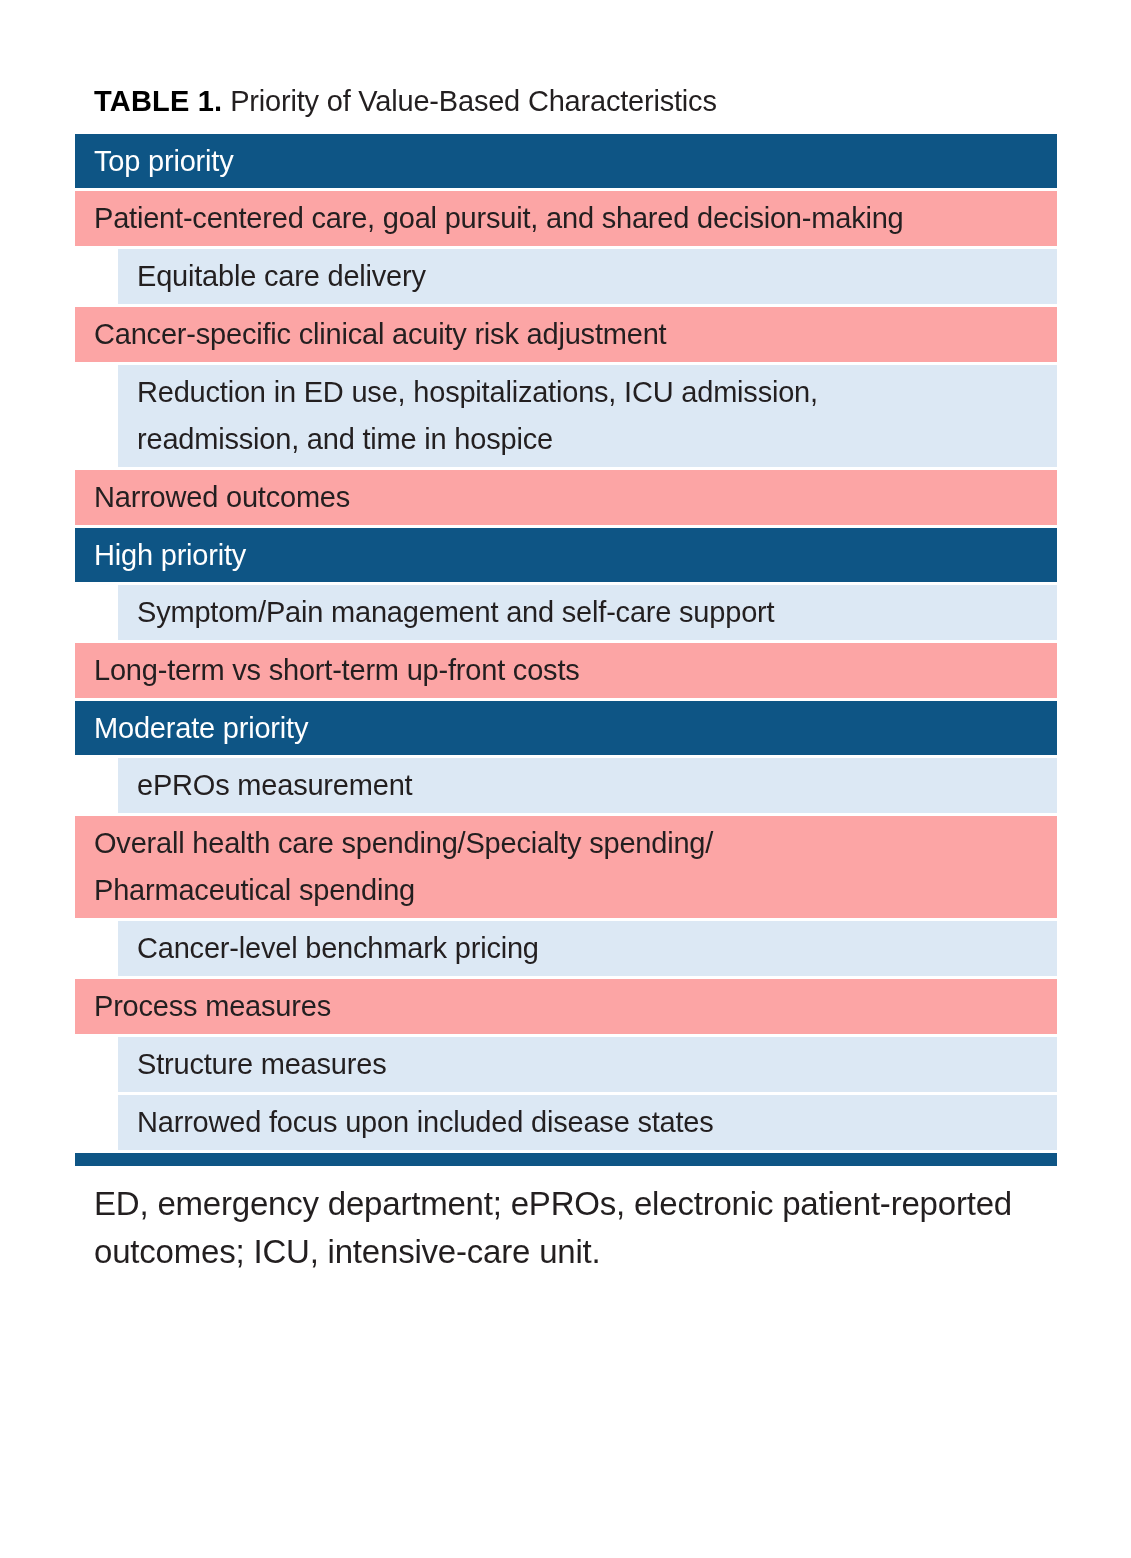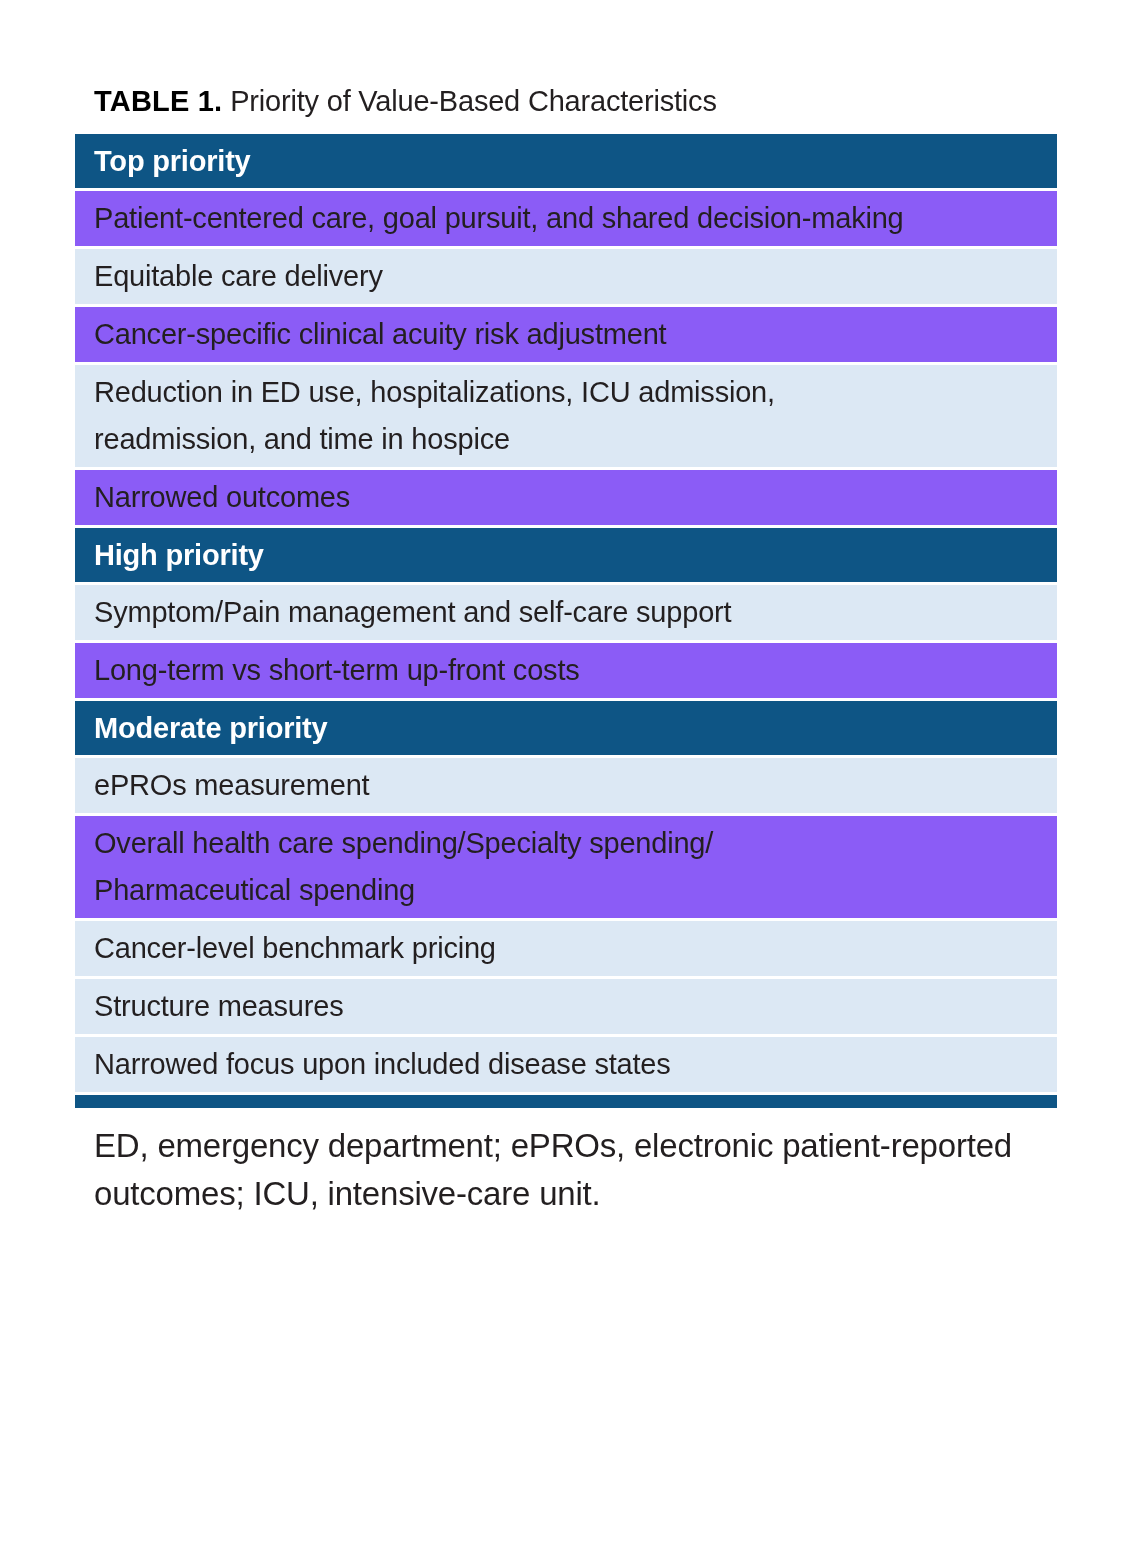--- a/index.html
+++ b/index.html
@@ -20,43 +20,43 @@
     letter-spacing: -0.2px;
   }
   .title-label { font-weight: bold; color: #000000; letter-spacing: 0.2px; }
   .title-text  { font-weight: normal; color: #231f20; }
 
   .ptable { width: 982px; }
 
   .section-header {
     background: var(--header-bg, #0e5585);
     color: var(--header-fg, #ffffff);
-    font-weight: bold;
+    font-weight: normal;
     font-size: 29px;
     min-height: 54px;
     display: flex;
     align-items: center;
     padding: 0 19px;
     margin-bottom: 3px;
     letter-spacing: -0.2px;
   }
 
   .trow {
     font-size: 29px;
     line-height: 47px;
     min-height: 46px;
     display: flex;
     align-items: center;
     padding: 4px 19px;
     margin-bottom: 3px;
     white-space: pre-line;
     letter-spacing: -0.2px;
   }
-  .trow.shaded { background: var(--shaded-bg, #dce8f4); }
-  .trow.plain  { background: #8b5cf6; }
+  .trow.shaded { background: var(--shaded-bg, #dce8f4); margin-left: 43px; }
+  .trow.plain  { background: #fca5a5; }
 
   .bottom-rule {
     height: 13px;
     background: var(--header-bg, #0e5585);
     margin-top: 2px;
   }
 
   .footnote {
     margin-top: 14px;
     padding-left: 19px;
@@ -88,20 +88,21 @@
 readmission, and time in hospice</div>
         <div class="trow plain">Narrowed outcomes</div>
         <div class="section-header">High priority</div>
         <div class="trow shaded">Symptom/Pain management and self-care support</div>
         <div class="trow plain">Long-term vs short-term up-front costs</div>
         <div class="section-header">Moderate priority</div>
         <div class="trow shaded">ePROs measurement</div>
         <div class="trow plain">Overall health care spending/Specialty spending/
 Pharmaceutical spending</div>
         <div class="trow shaded">Cancer-level benchmark pricing</div>
+        <div class="trow plain">Process measures</div>
         <div class="trow shaded">Structure measures</div>
         <div class="trow shaded">Narrowed focus upon included disease states</div>
         <div class="bottom-rule"></div>
       </div>
 
     <div class="footnote">ED, emergency department; ePROs, electronic patient-reported
 outcomes; ICU, intensive-care unit.</div>
 
   </div>
 </div>

